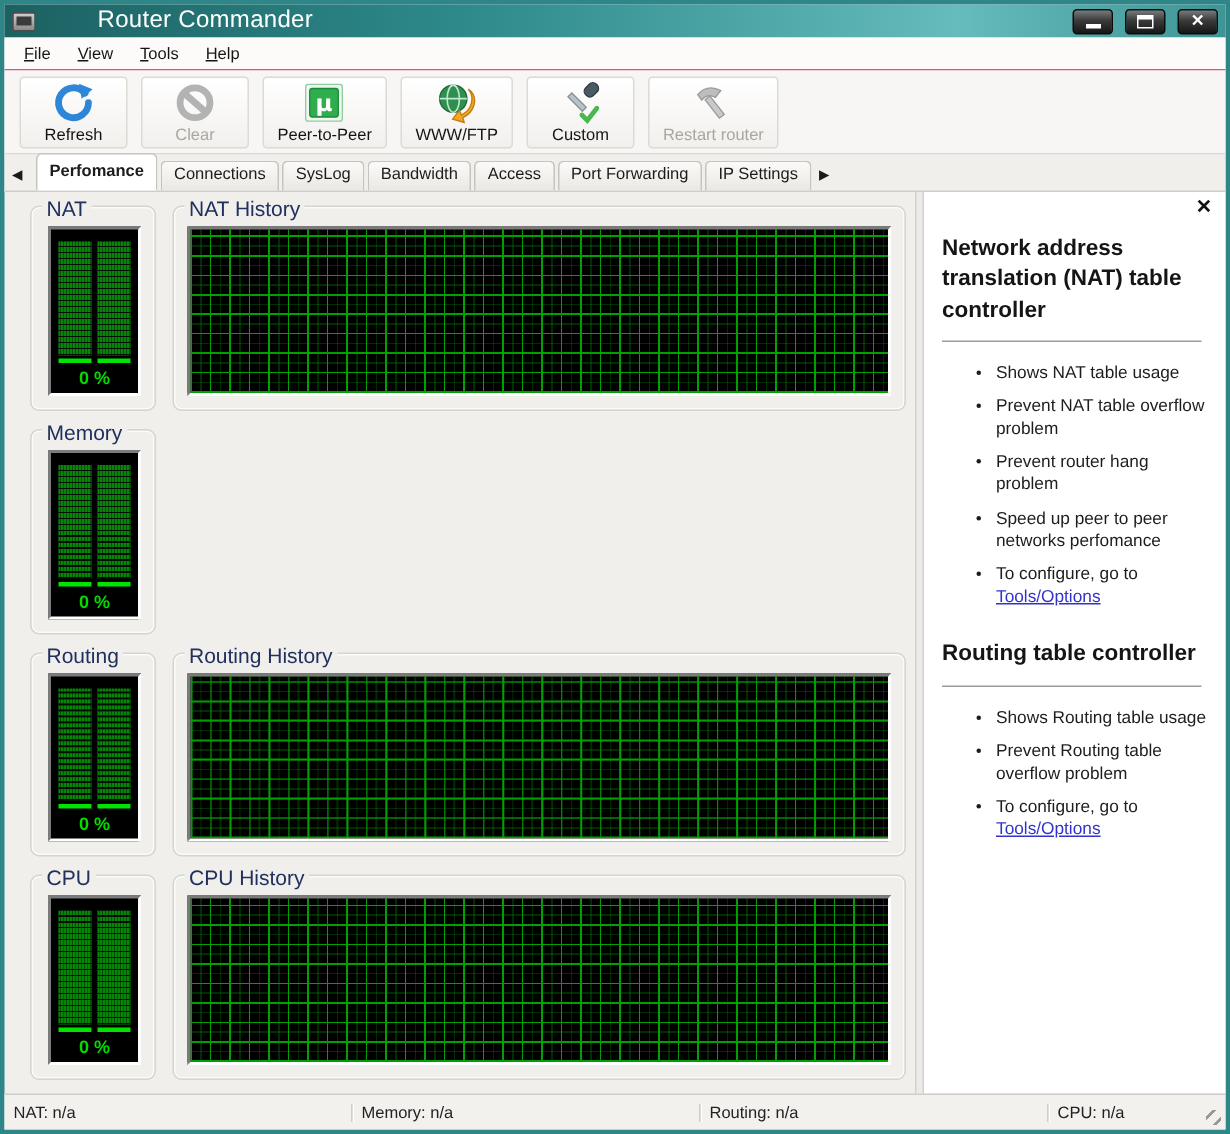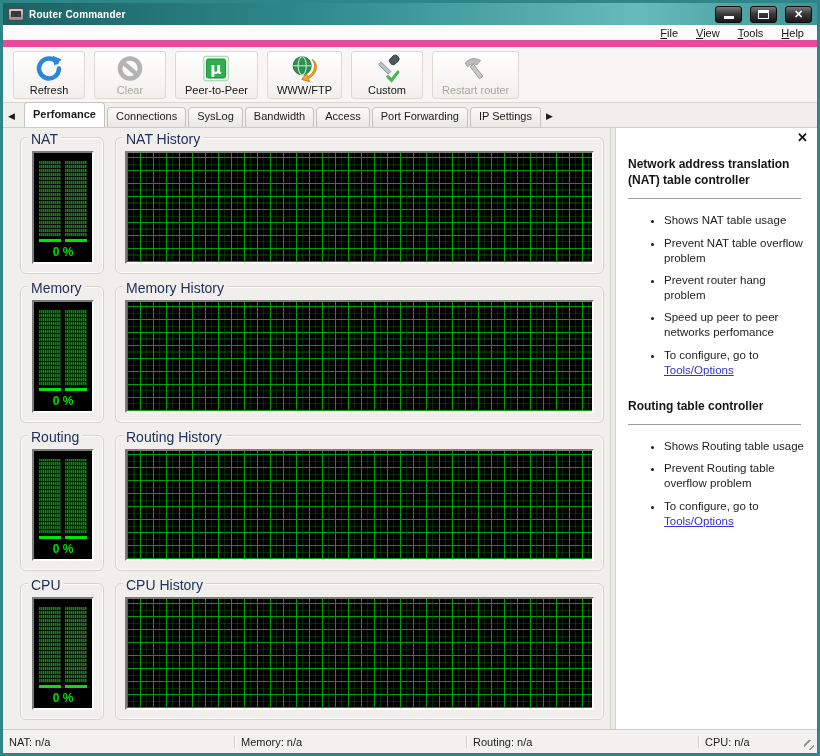--- a/index.html
+++ b/index.html
@@ -8,32 +8,32 @@
   .window { width: 820px; height: 756px; border: 3px solid #2f8688; background: #f0efec;
             display: flex; flex-direction: column; font-size: 11px; position: relative; }
 
   
   .titlebar { height: 22px; flex: none; display: flex; align-items: center; padding: 0 5px; gap: 5px;
               background: linear-gradient(90deg,#1c6162 0%,#2e8a8b 38%,#66bbbb 78%,#3f9496 100%); }
   .app-icon { width: 16px; height: 13px; background: linear-gradient(#cfcfcf,#8a8a8a);
               border: 1px solid #4c4c4c; border-radius: 2px; position: relative; }
   .app-icon::after { content:""; position:absolute; left:2px; top:2px; right:2px; bottom:3px;
               background:#3a3a3a; }
-  .title-text { color: #fff; font-weight: bold; font-size: 10px; flex: 1; letter-spacing: .2px; }
+  .title-text { color: #fff; font-weight: normal; font-size: 16px; flex: 1; letter-spacing: .2px; margin-left: 36px; }
   .win-btn { width: 27px; height: 17px; border: 1px solid #0c0c0c; border-radius: 3px;
              background: linear-gradient(#7a7a7a 0%,#3a3a3a 45%,#171717 100%);
              display: flex; align-items: center; justify-content: center; margin-left: 3px;
              color:#fff; cursor: pointer; }
   .glyph-min { width: 10px; height: 3px; background: #fff; margin-top: 7px; }
   .glyph-max { width: 11px; height: 9px; border: 1px solid #fff; border-top: 3px solid #fff; }
   .glyph-close { font-size: 11px; font-weight: bold; line-height: 1; }
 
   
   .menubar { height: 22px; flex: none; background: #fcfbfa; display: flex; align-items: center;
-             padding: 0 4px; border-bottom: 7px solid #ec4899; justify-content: flex-end; }
+             padding: 0 4px; border-bottom: 1px solid #ec4899; }
   .menu-item { padding: 3px 9px; color: #151515; cursor: default; }
   .accel { text-decoration: underline; }
 
   
   .toolbar { height: 56px; flex: none; background: #f7f6f4; border-bottom: 1px solid #d9d7d3;
              display: flex; align-items: center; padding: 3px 10px; gap: 9px; }
   .tb-btn { height: 48px; min-width: 72px; padding: 2px 9px; display: flex; flex-direction: column;
             align-items: center; justify-content: center; gap: 1px; cursor: pointer;
             background: linear-gradient(#ffffff,#f2f0ed); border: 1px solid #ddd9d3; border-radius: 3px; }
   .tb-btn .lbl { font-size: 11px; color: #141414; white-space: nowrap; }
@@ -84,21 +84,21 @@
        repeating-linear-gradient(0deg, rgba(0,130,0,.35) 0 1px, transparent 1px 6.5px); }
 
   .splitter { width: 6px; flex: none; background: #edebe8;
               border-left: 1px solid #d3d1cc; border-right: 1px solid #d3d1cc; }
 
   
   .help { flex: 1; background: #fff; position: relative; padding: 8px 10px 10px 12px;
           font-size: 11.5px; color: #1d1d1d; overflow: hidden; }
   .help-close { position: absolute; top: 3px; right: 9px; font-size: 13px; font-weight: bold;
                 color: #111; cursor: pointer; line-height: 1; }
-  .help-heading { font-size: 12px; font-weight: bold; color: #151515; line-height: 1.35;
+  .help-heading { font-size: 15px; font-weight: bold; color: #151515; line-height: 1.35;
                   margin: 20px 2px 8px 0; }
   .help-rule { border: none; border-top: 1px solid #9c9c9c; margin: 10px 6px 14px 0; }
   .help ul { margin: 0 0 12px 0; padding-left: 36px; }
   .help li { margin-bottom: 7px; line-height: 1.32; }
   .link { color: #3333cc; text-decoration: underline; cursor: pointer; }
 
   
   .statusbar { height: 24px; flex: none; background: #f2f1ee; border-top: 1px solid #cfcdc8;
                display: flex; align-items: center; color: #222; position: relative; }
   .sb-panel { width: 232px; flex: none; display: flex; align-items: center; padding-left: 6px;
@@ -240,24 +240,20 @@
                   <div class="gbar"></div>
                 </div>
               <div class="gcol">
                   <div class="ghatch"></div>
                   <div class="gbar"></div>
                 </div>
             </div>
             <div class="gauge-val">0 %</div>
           </div>
         </div>
-        <div class="groupbox hist-box">
-          <span class="gb-label">Memory History</span>
-          <div class="lcd hist-lcd"></div>
-        </div>
       </div>
 
       <div class="row">
         <div class="groupbox gauge-box">
           <span class="gb-label">Routing</span>
           <div class="lcd gauge-lcd">
             <div class="gcols">
               <div class="gcol">
                   <div class="ghatch"></div>
                   <div class="gbar"></div>

